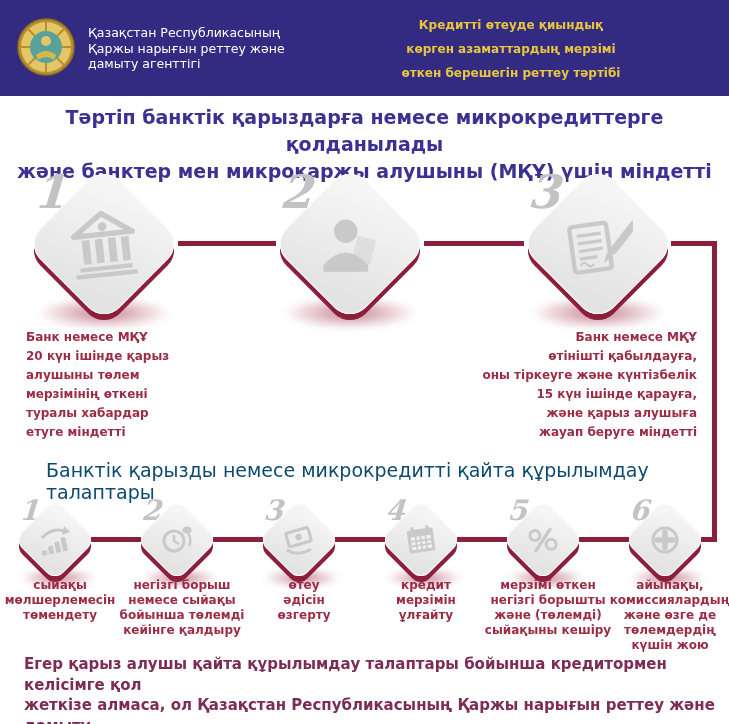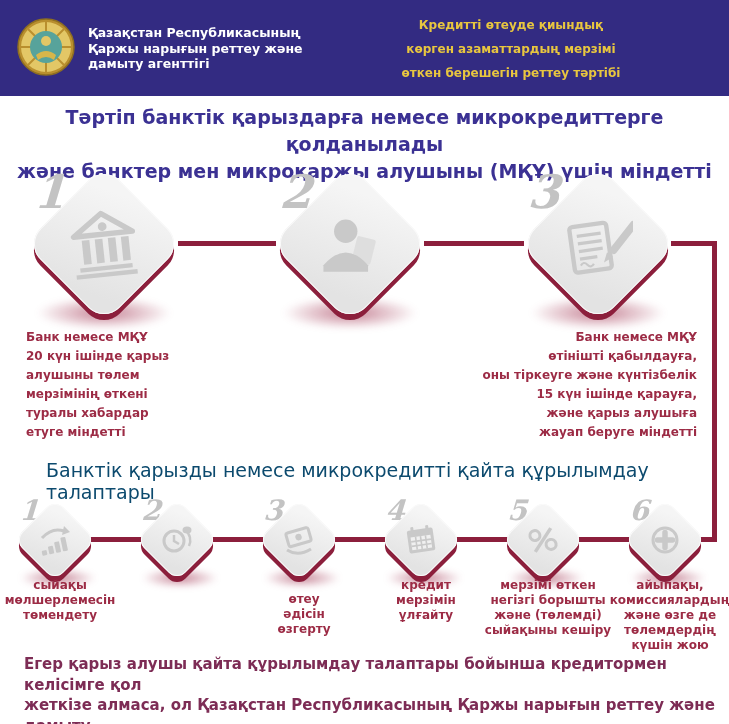--- a/index.html
+++ b/index.html
@@ -3,21 +3,21 @@
 <meta charset="utf-8">
 <style>
   html,body{margin:0;padding:0;background:#fff;}
   #canvas{position:relative;width:729px;height:724px;background:#fff;overflow:hidden;
           font-family:"DejaVu Sans","Liberation Sans",sans-serif;}
 
   
   .header{position:absolute;left:0;top:0;width:729px;height:96px;background:#332b82;}
   .emblem{position:absolute;left:16px;top:17px;width:60px;height:60px;}
   .agency{position:absolute;left:88px;top:25px;width:230px;color:#fff;
-          font-size:12.5px;line-height:15.5px;font-weight:700;white-space:pre-line;}
+          font-size:12.5px;line-height:15.5px;font-weight:400;white-space:pre-line;}
   .hdr-title{position:absolute;right:12px;top:13px;width:412px;color:#e8c63f;
           font-size:12px;line-height:24px;font-weight:bold;text-align:center;white-space:pre-line;}
 
   
   .intro-title{position:absolute;left:0;top:104px;width:729px;text-align:center;color:#3b3193;
           font-size:19px;line-height:27px;font-weight:bold;white-space:pre-line;}
   .req-title{position:absolute;left:46px;top:459px;width:690px;color:#0c4a6e;
           font-size:19px;font-weight:normal;}
 
   
@@ -205,38 +205,42 @@
         <div class="ic">
       <svg width="36" height="36" viewBox="0 0 36 36">
         <circle cx="15" cy="19" r="10" fill="none" stroke="#c9c9c9" stroke-width="3"></circle>
         <path d="M15 13 v6 l5 3" fill="none" stroke="#c9c9c9" stroke-width="2.5"></path>
         <path d="M26 8 a13 13 0 0 1 4 16" fill="none" stroke="#c9c9c9" stroke-width="2.5"></path>
         <ellipse cx="28" cy="8" rx="4.5" ry="3.5" fill="#c9c9c9"></ellipse>
       </svg>
     </div>
       </div>
   </div>
+  <div class="req-label" style="left:116px;">негізгі борыш
+немесе сыйақы
+бойынша төлемді
+кейінге қалдыру</div>
 
   <div class="num num-small" style="left:266px;top:497px;">3</div>
   <div class="glow" style="left:262px;top:568px;width:80px;height:20px;"></div>
   <div class="dia small" style="left:270px;top:511px;">
     <div class="under"></div>
     <div class="face">
         <div class="ic">
       <svg width="36" height="36" viewBox="0 0 36 36">
         <g transform="rotate(-16 18 15)">
           <rect x="6" y="8" width="23" height="14" rx="2" fill="none" stroke="#c9c9c9" stroke-width="3"></rect>
           <circle cx="17.5" cy="15" r="3.2" fill="#c9c9c9"></circle>
         </g>
         <path d="M6 28 q11 7 24 -1" fill="none" stroke="#c9c9c9" stroke-width="3"></path>
       </svg>
     </div>
       </div>
   </div>
-  <div class="req-label" style="left:238px;margin-top:14px;">өтеу
+  <div class="req-label" style="left:238px;">өтеу
 әдісін
 өзгерту</div>
 
   <div class="num num-small" style="left:388px;top:497px;">4</div>
   <div class="glow" style="left:384px;top:568px;width:80px;height:20px;"></div>
   <div class="dia small" style="left:392px;top:511px;">
     <div class="under"></div>
     <div class="face">
         <div class="ic">
       <svg width="36" height="36" viewBox="0 0 36 36">

